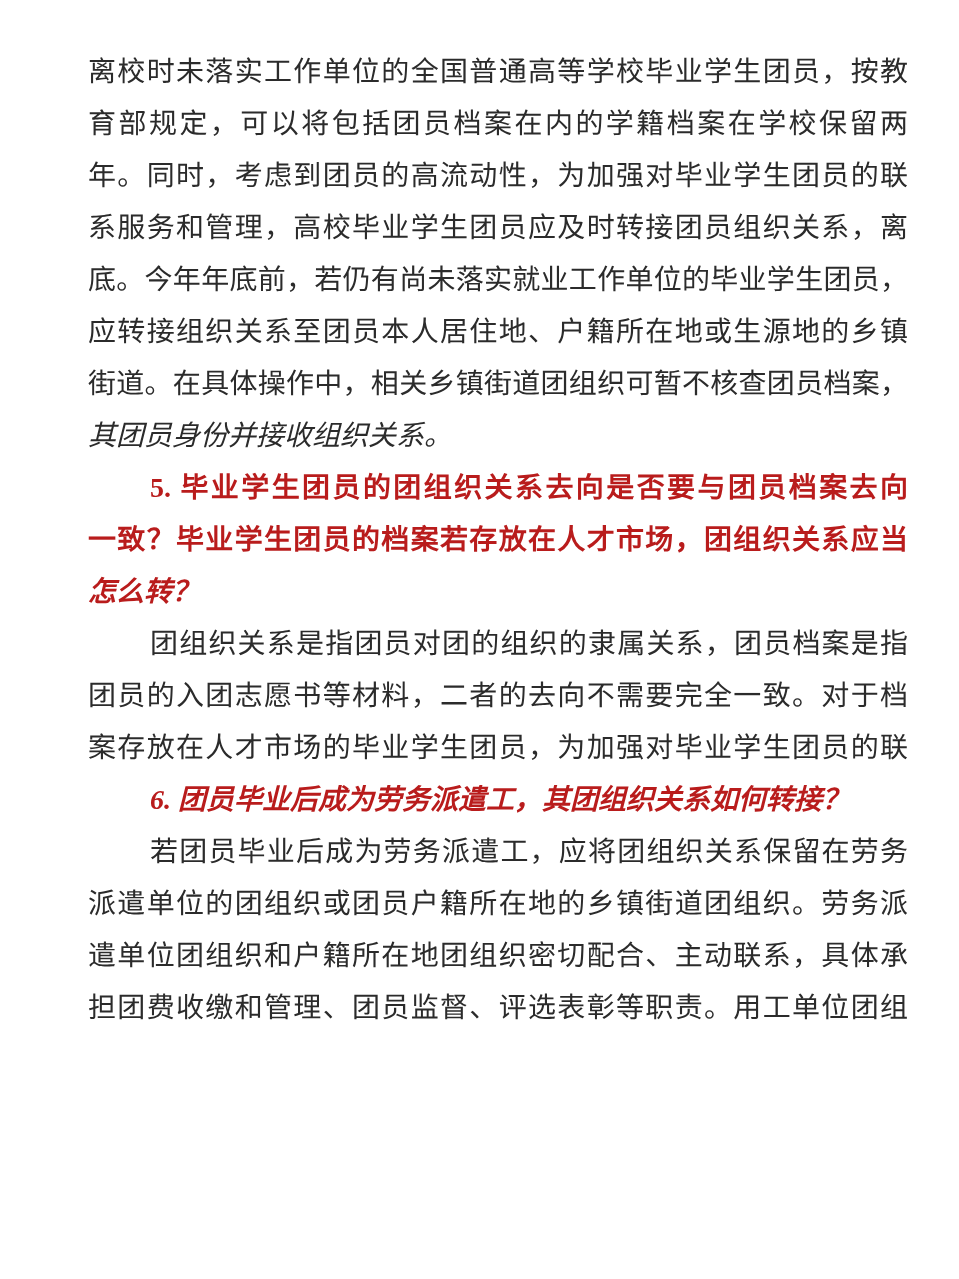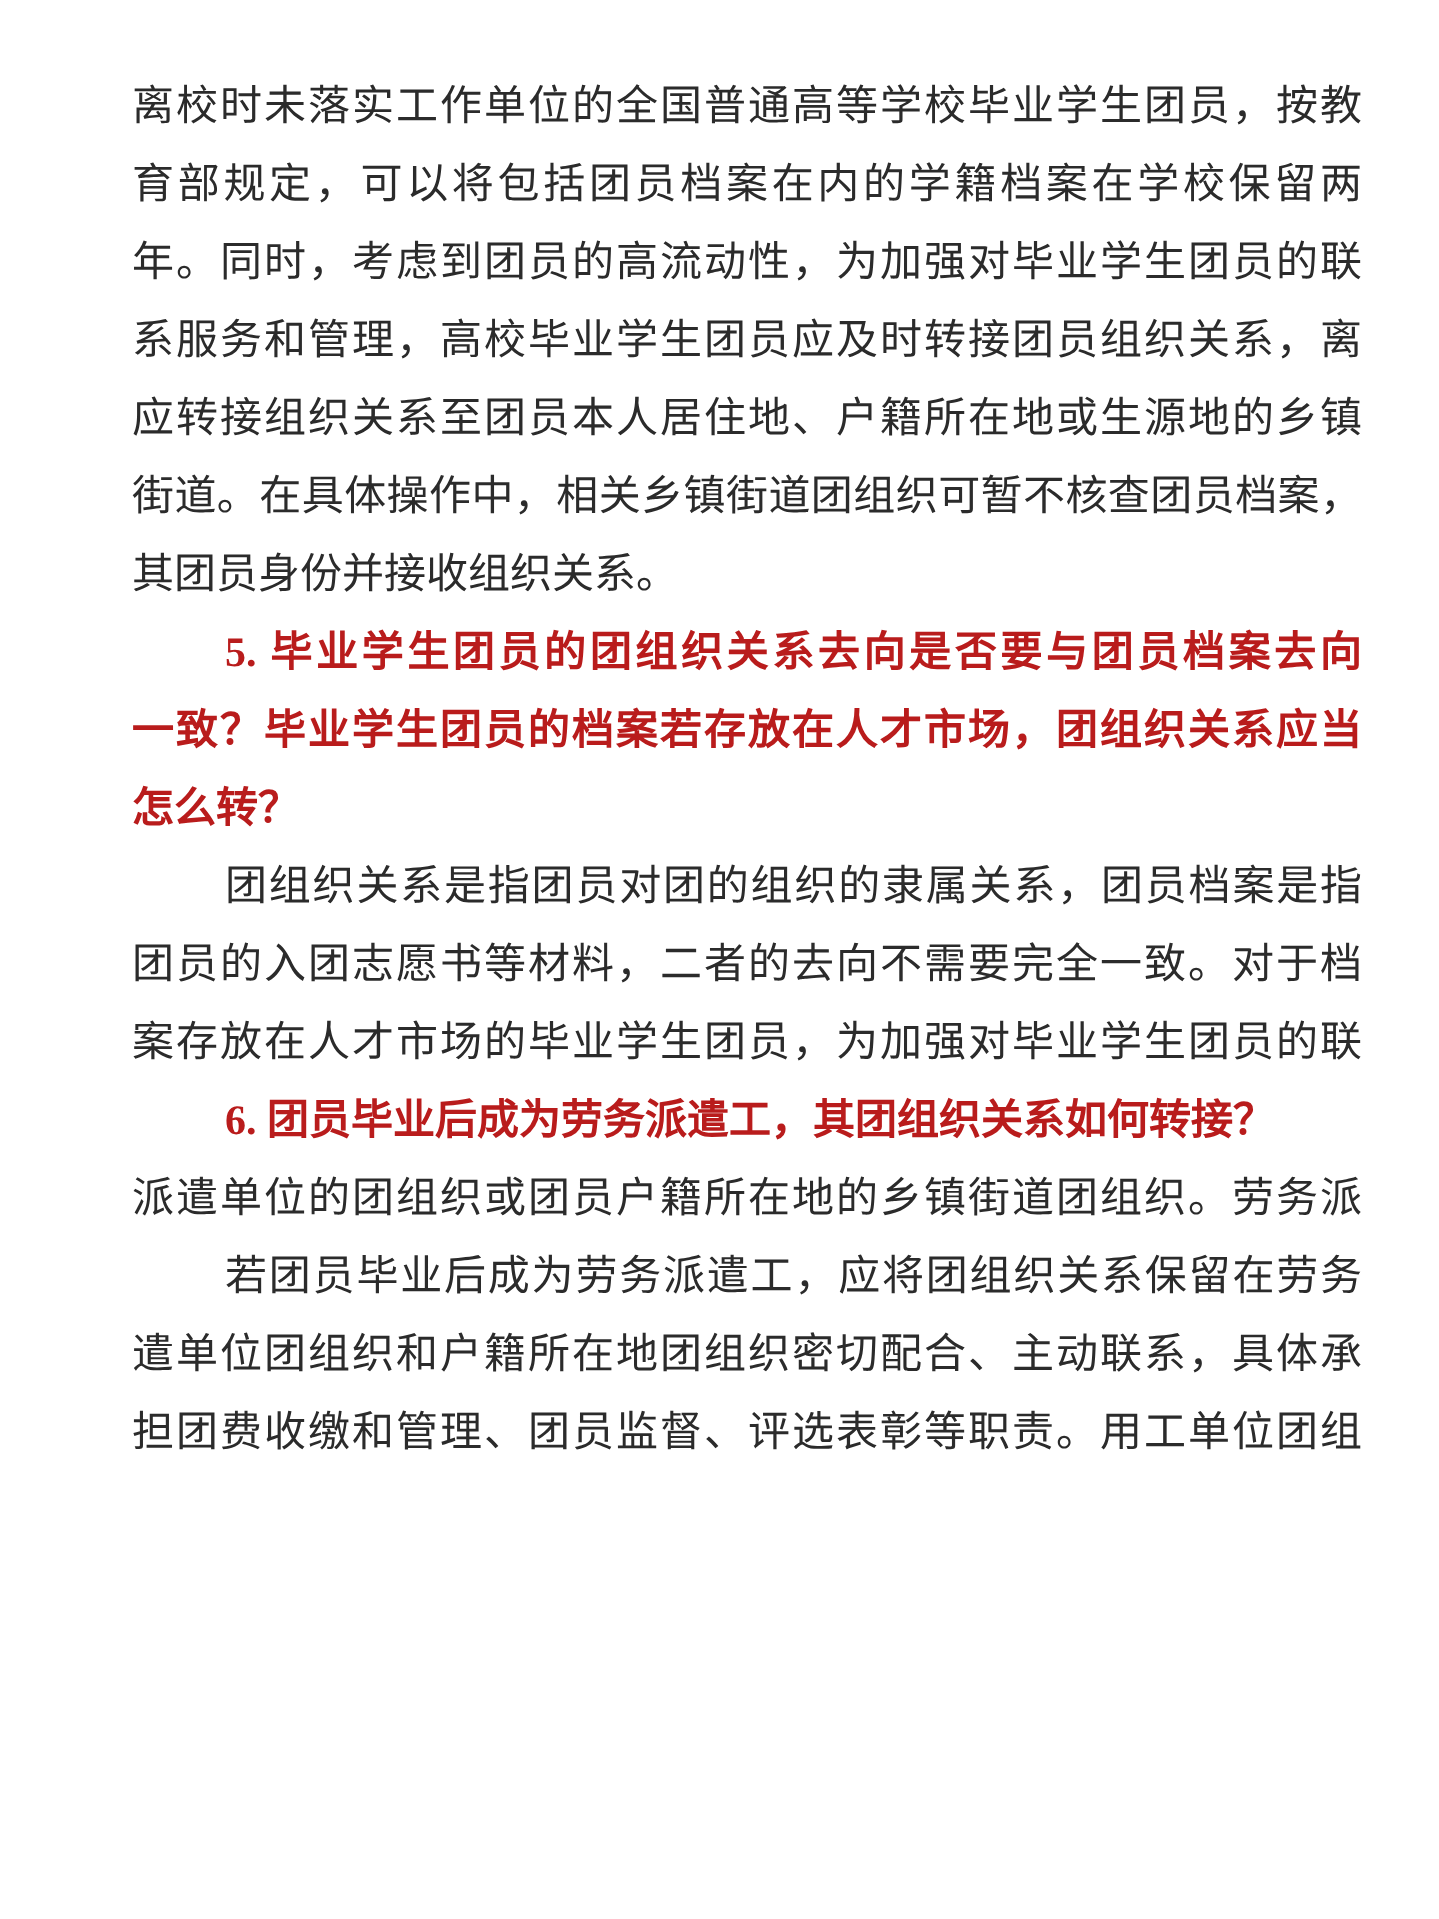--- a/index.html
+++ b/index.html
@@ -28,34 +28,36 @@
     font-size: 28px;
     white-space: normal;
     text-align: justify;
     text-align-last: justify;
     letter-spacing: 0;
     color: #2b2b2b;
   }
   .end {
     text-align: left;
     text-align-last: left;
+    font-style: italic;
   }
   .ind { padding-left: 62px; }
   .b .ln, .ln.b { font-weight: 700; color: #b91c1c; }
 </style>
 </head>
 <body>
 
 <div class="page">
 
   <div class="p">
     <div class="ln">离校时未落实工作单位的全国普通高等学校毕业学生团员，按教</div>
     <div class="ln">育部规定，可以将包括团员档案在内的学籍档案在学校保留两</div>
     <div class="ln">年。同时，考虑到团员的高流动性，为加强对毕业学生团员的联</div>
     <div class="ln">系服务和管理，高校毕业学生团员应及时转接团员组织关系，离</div>
+    <div class="ln">底。今年年底前，若仍有尚未落实就业工作单位的毕业学生团员，</div>
     <div class="ln">应转接组织关系至团员本人居住地、户籍所在地或生源地的乡镇</div>
     <div class="ln">街道。在具体操作中，相关乡镇街道团组织可暂不核查团员档案，</div>
     <div class="ln end">其团员身份并接收组织关系。</div>
   </div>
 
   <div class="p b">
     <div class="ln ind">5. 毕业学生团员的团组织关系去向是否要与团员档案去向</div>
     <div class="ln">一致？毕业学生团员的档案若存放在人才市场，团组织关系应当</div>
     <div class="ln end">怎么转？</div>
   </div>
@@ -64,19 +66,19 @@
     <div class="ln ind">团组织关系是指团员对团的组织的隶属关系，团员档案是指</div>
     <div class="ln">团员的入团志愿书等材料，二者的去向不需要完全一致。对于档</div>
     <div class="ln">案存放在人才市场的毕业学生团员，为加强对毕业学生团员的联</div>
   </div>
 
   <div class="p b">
     <div class="ln ind end">6. 团员毕业后成为劳务派遣工，其团组织关系如何转接？</div>
   </div>
 
   <div class="p">
+    <div class="ln ind">若团员毕业后成为劳务派遣工，应将团组织关系保留在劳务</div>
     <div class="ln">派遣单位的团组织或团员户籍所在地的乡镇街道团组织。劳务派</div>
-    <div class="ln ind">若团员毕业后成为劳务派遣工，应将团组织关系保留在劳务</div>
     <div class="ln">遣单位团组织和户籍所在地团组织密切配合、主动联系，具体承</div>
     <div class="ln">担团费收缴和管理、团员监督、评选表彰等职责。用工单位团组</div>
   </div>
 
 </div>
 
 </body></html>

